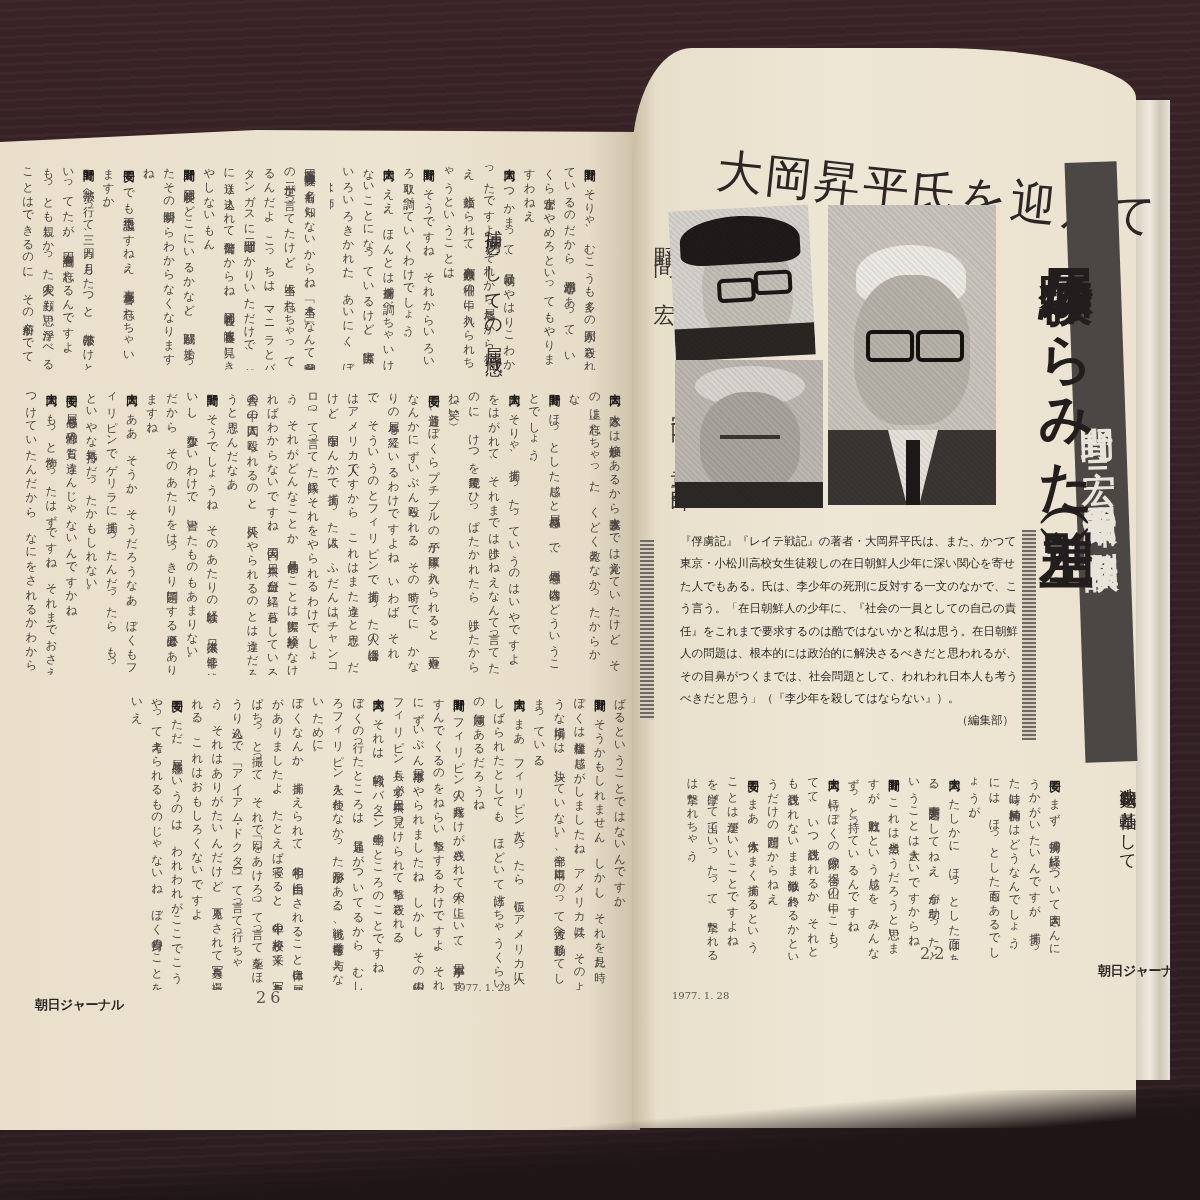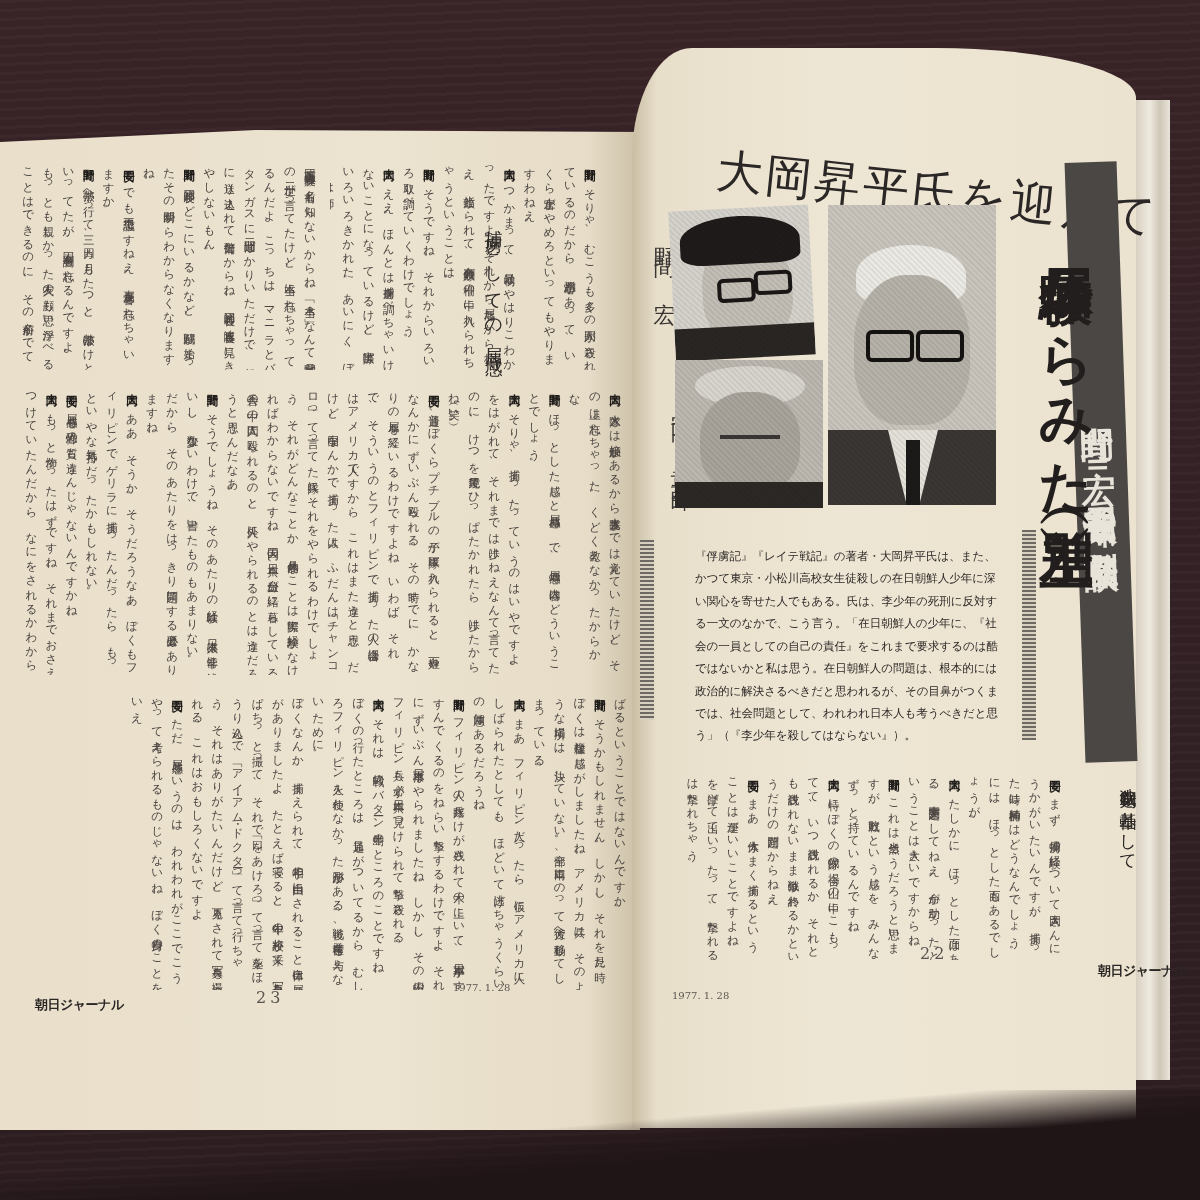--- a/index.html
+++ b/index.html
@@ -36,21 +36,21 @@
   .sub-title{position:absolute;left:1115px;top:775px;font-size:17px;color:#2a2624;line-height:1.5;}
   .name-label{position:absolute;font-size:22px;color:#3a3634;letter-spacing:10px;}
   .photo{position:absolute;background:#9a9894;overflow:hidden;}
   .photo::after{content:"";position:absolute;inset:0;
     background:repeating-linear-gradient(45deg,rgba(0,0,0,0.06) 0 2px,transparent 2px 4px);}
   .face{position:absolute;border-radius:45% 45% 40% 40%;}
   .hair{position:absolute;}
   .glasses{position:absolute;border:4px solid #1a1716;border-radius:6px;}
   .intro{position:absolute;left:680px;top:530px;width:340px;font-family:"DejaVu Sans",sans-serif;
     font-size:11.5px;line-height:1.95;color:#2d2927;}
-  .intro p{margin:15px;}
+  .intro p{margin:0;}
   .intro .credit{text-align:right;margin-right:6px;}
   .rule-bar{position:absolute;width:14px;background:repeating-linear-gradient(180deg,#6d6965 0 2px,#d8d0bf 2px 4px);}
   .vsubhead{position:absolute;font-size:18px;color:#2e2a28;letter-spacing:6px;}
   .folio{position:absolute;font-size:16px;color:#5a5550;letter-spacing:4px;}
   .date{position:absolute;font-size:10px;color:#5a5550;}
   .brand{position:absolute;font-family:"DejaVu Sans",sans-serif;font-weight:bold;font-size:13px;color:#2a2624;letter-spacing:-0.5px;}
 </style>
 </head>
 <body>
 
@@ -86,21 +86,21 @@
     <p><span>ばるということではないんですか。</span></p>
     <p><span class="speaker">野間　</span><span>そうかもしれません。しかし、それを見た時、ぼくは複雑な感じがしましたね。アメリカ兵は、そのような場所には、決していない。全部、車両にのって後方へ移動してしまっている。</span></p>
     <p><span class="speaker">大岡　</span><span>まあ、フィリピン人だったら、仮にアメリカ人にしばられたとしても、ほどいて逃げちゃうくらいの知恵はあるだろうね。</span></p>
     <p><span class="speaker">野間　</span><span>フィリピン人の兵隊だけが残されて木の上にいて、日本軍がすすんでくるのをねらい撃ちするわけですよ。それにずいぶん日本軍はやられましたね。しかし、その樹上のフィリピン兵も必ず日本兵に見つけられて撃ち殺される。</span></p>
     <p><span class="speaker">大岡　</span><span>それは、緒戦のバターン半島のところのことですね。ぼくの行ったところは、見通しがついてるから、むしろフィリピン人を使わなかった形跡がある。戦後、発言権を与えないために。</span></p>
     <p><span>ぼくなんか、捕まえられて、相手の自由にされること自体に屈辱感がありましたよ。たとえば寝てると、中年の将校が来て、写真をぱちっと撮って、それで「口をあけろ」って言って薬をほうり込んで、「アイ・アム・ドクター」って言って行っちゃう。それはありがたいんだけど、見下ろされて写真を撮られる。これはおもしろくないですよ。</span></p>
     <p><span class="speaker">安岡　</span><span>ただ、屈辱感というのは、われわれがここでこうやって考えられるものじゃないね。ぼく自身のことをいえ</span></p>
   </div>
 
 <div class="brand" style="left:35px;top:996px;">朝日ジャーナル</div>
-<div class="folio" style="left:256px;top:988px;">23</div>
+<div class="folio" style="left:256px;top:988px;">26</div>
 <div class="date" style="left:453px;top:982px;">1977. 1. 28</div>
 
 <div class="page page-right"></div>
 
 <div class="lead-title">大岡昇平氏を迎えて</div>
 <div class="banner vt">野間 宏＝安岡章太郎の「差別」鼎談</div>
 <div class="main-title vt">屈辱体験からみた差別（上）</div>
 <div class="sub-title vt">狭山裁判を基軸として</div>
 
 <div class="name-label vt" style="left:645px;top:230px;">野間 宏</div>
@@ -126,20 +126,21 @@
   <div class="face" style="left:26px;top:70px;width:116px;height:150px;background:#b6b2aa;"></div>
   <div class="glasses" style="left:38px;top:125px;width:40px;height:24px;border-color:#151312;"></div>
   <div class="glasses" style="left:88px;top:125px;width:40px;height:24px;border-color:#151312;"></div>
   <div style="position:absolute;left:0;top:225px;width:168px;height:80px;background:#3a3634;"></div>
   <div style="position:absolute;left:60px;top:225px;width:50px;height:80px;background:#e4e1da;clip-path:polygon(0 0,100% 0,60% 100%,40% 100%);"></div>
   <div style="position:absolute;left:78px;top:235px;width:14px;height:70px;background:#1c1a19;"></div>
 </div>
 
 <div class="intro">
   <p>『俘虜記』『レイテ戦記』の著者・大岡昇平氏は、また、かつて東京・小松川高校女生徒殺しの在日朝鮮人少年に深い関心を寄せた人でもある。氏は、李少年の死刑に反対する一文のなかで、こう言う。「在日朝鮮人の少年に、『社会の一員としての自己の責任』をこれまで要求するのは酷ではないかと私は思う。在日朝鮮人の問題は、根本的には政治的に解決さるべきだと思われるが、その目鼻がつくまでは、社会問題として、われわれ日本人も考うべきだと思う」（『李少年を殺してはならない』）。</p>
+  <p class="credit">（編集部）</p>
 </div>
 <div class="rule-bar" style="left:1022px;top:530px;height:210px;"></div>
 <div class="rule-bar" style="left:640px;top:540px;height:180px;"></div>
 
 <div class="col-block vt" style="left:680px;top:770px;width:385px;height:190px;" id="blk-right">
     <p><span class="speaker">安岡　</span><span>まず、捕虜の経験について大岡さんにうかがいたいんですが、捕まった時は精神的にはどうなんでしょう。肉体的には、ほっとした面もあるでしょうが。</span></p>
     <p><span class="speaker">大岡　</span><span>たしかに、ほっとした面はある。事実問題としてねえ。命が助かったということは大きいですからね。</span></p>
     <p><span class="speaker">野間　</span><span>これは当然そうだろうと思いますが、敗戦だという感じを、みんなずっと持っているんですね。</span></p>
     <p><span class="speaker">大岡　</span><span>特にぼくの部隊の場合、山の中にこもってて、いつ討伐されるか、それとも討伐されないまま戦争は終わるかというだけの問題だからねえ。</span></p>
     <p><span class="speaker">安岡　</span><span>まあ、大体うまく捕まるということは運がいいことですよね。手を挙げて出ていったって、撃たれる時は撃たれちゃう。</span></p>

